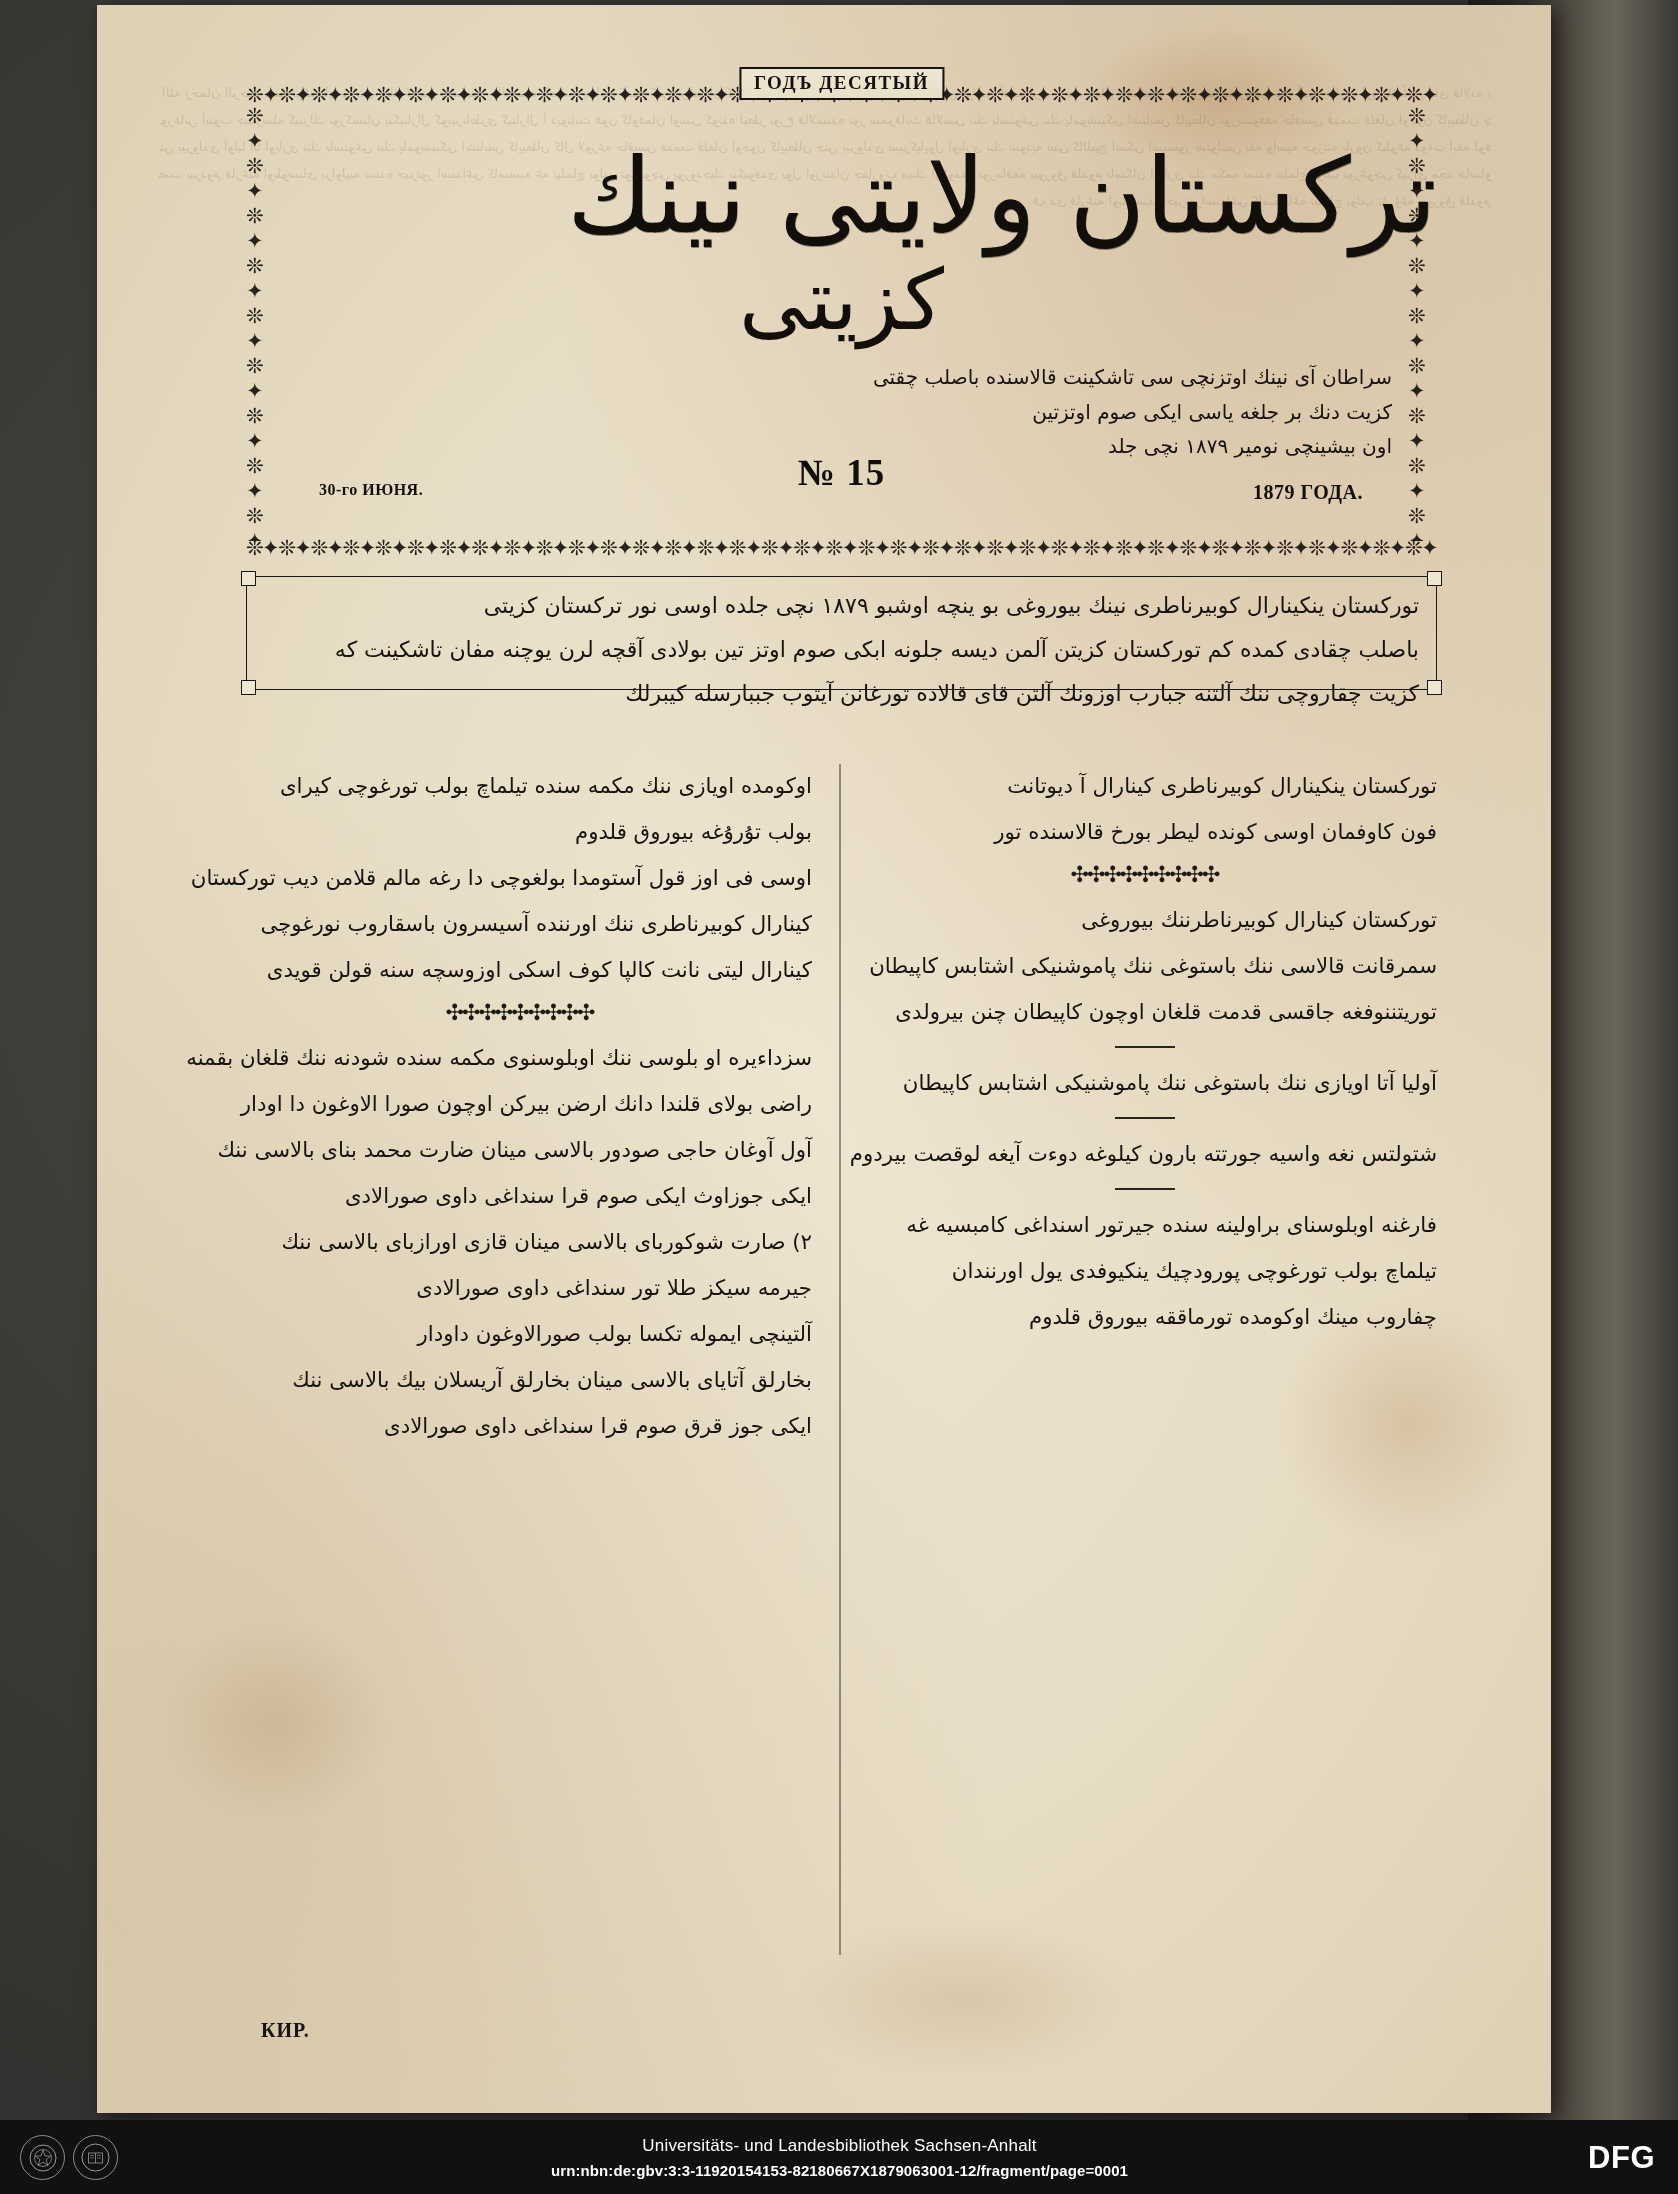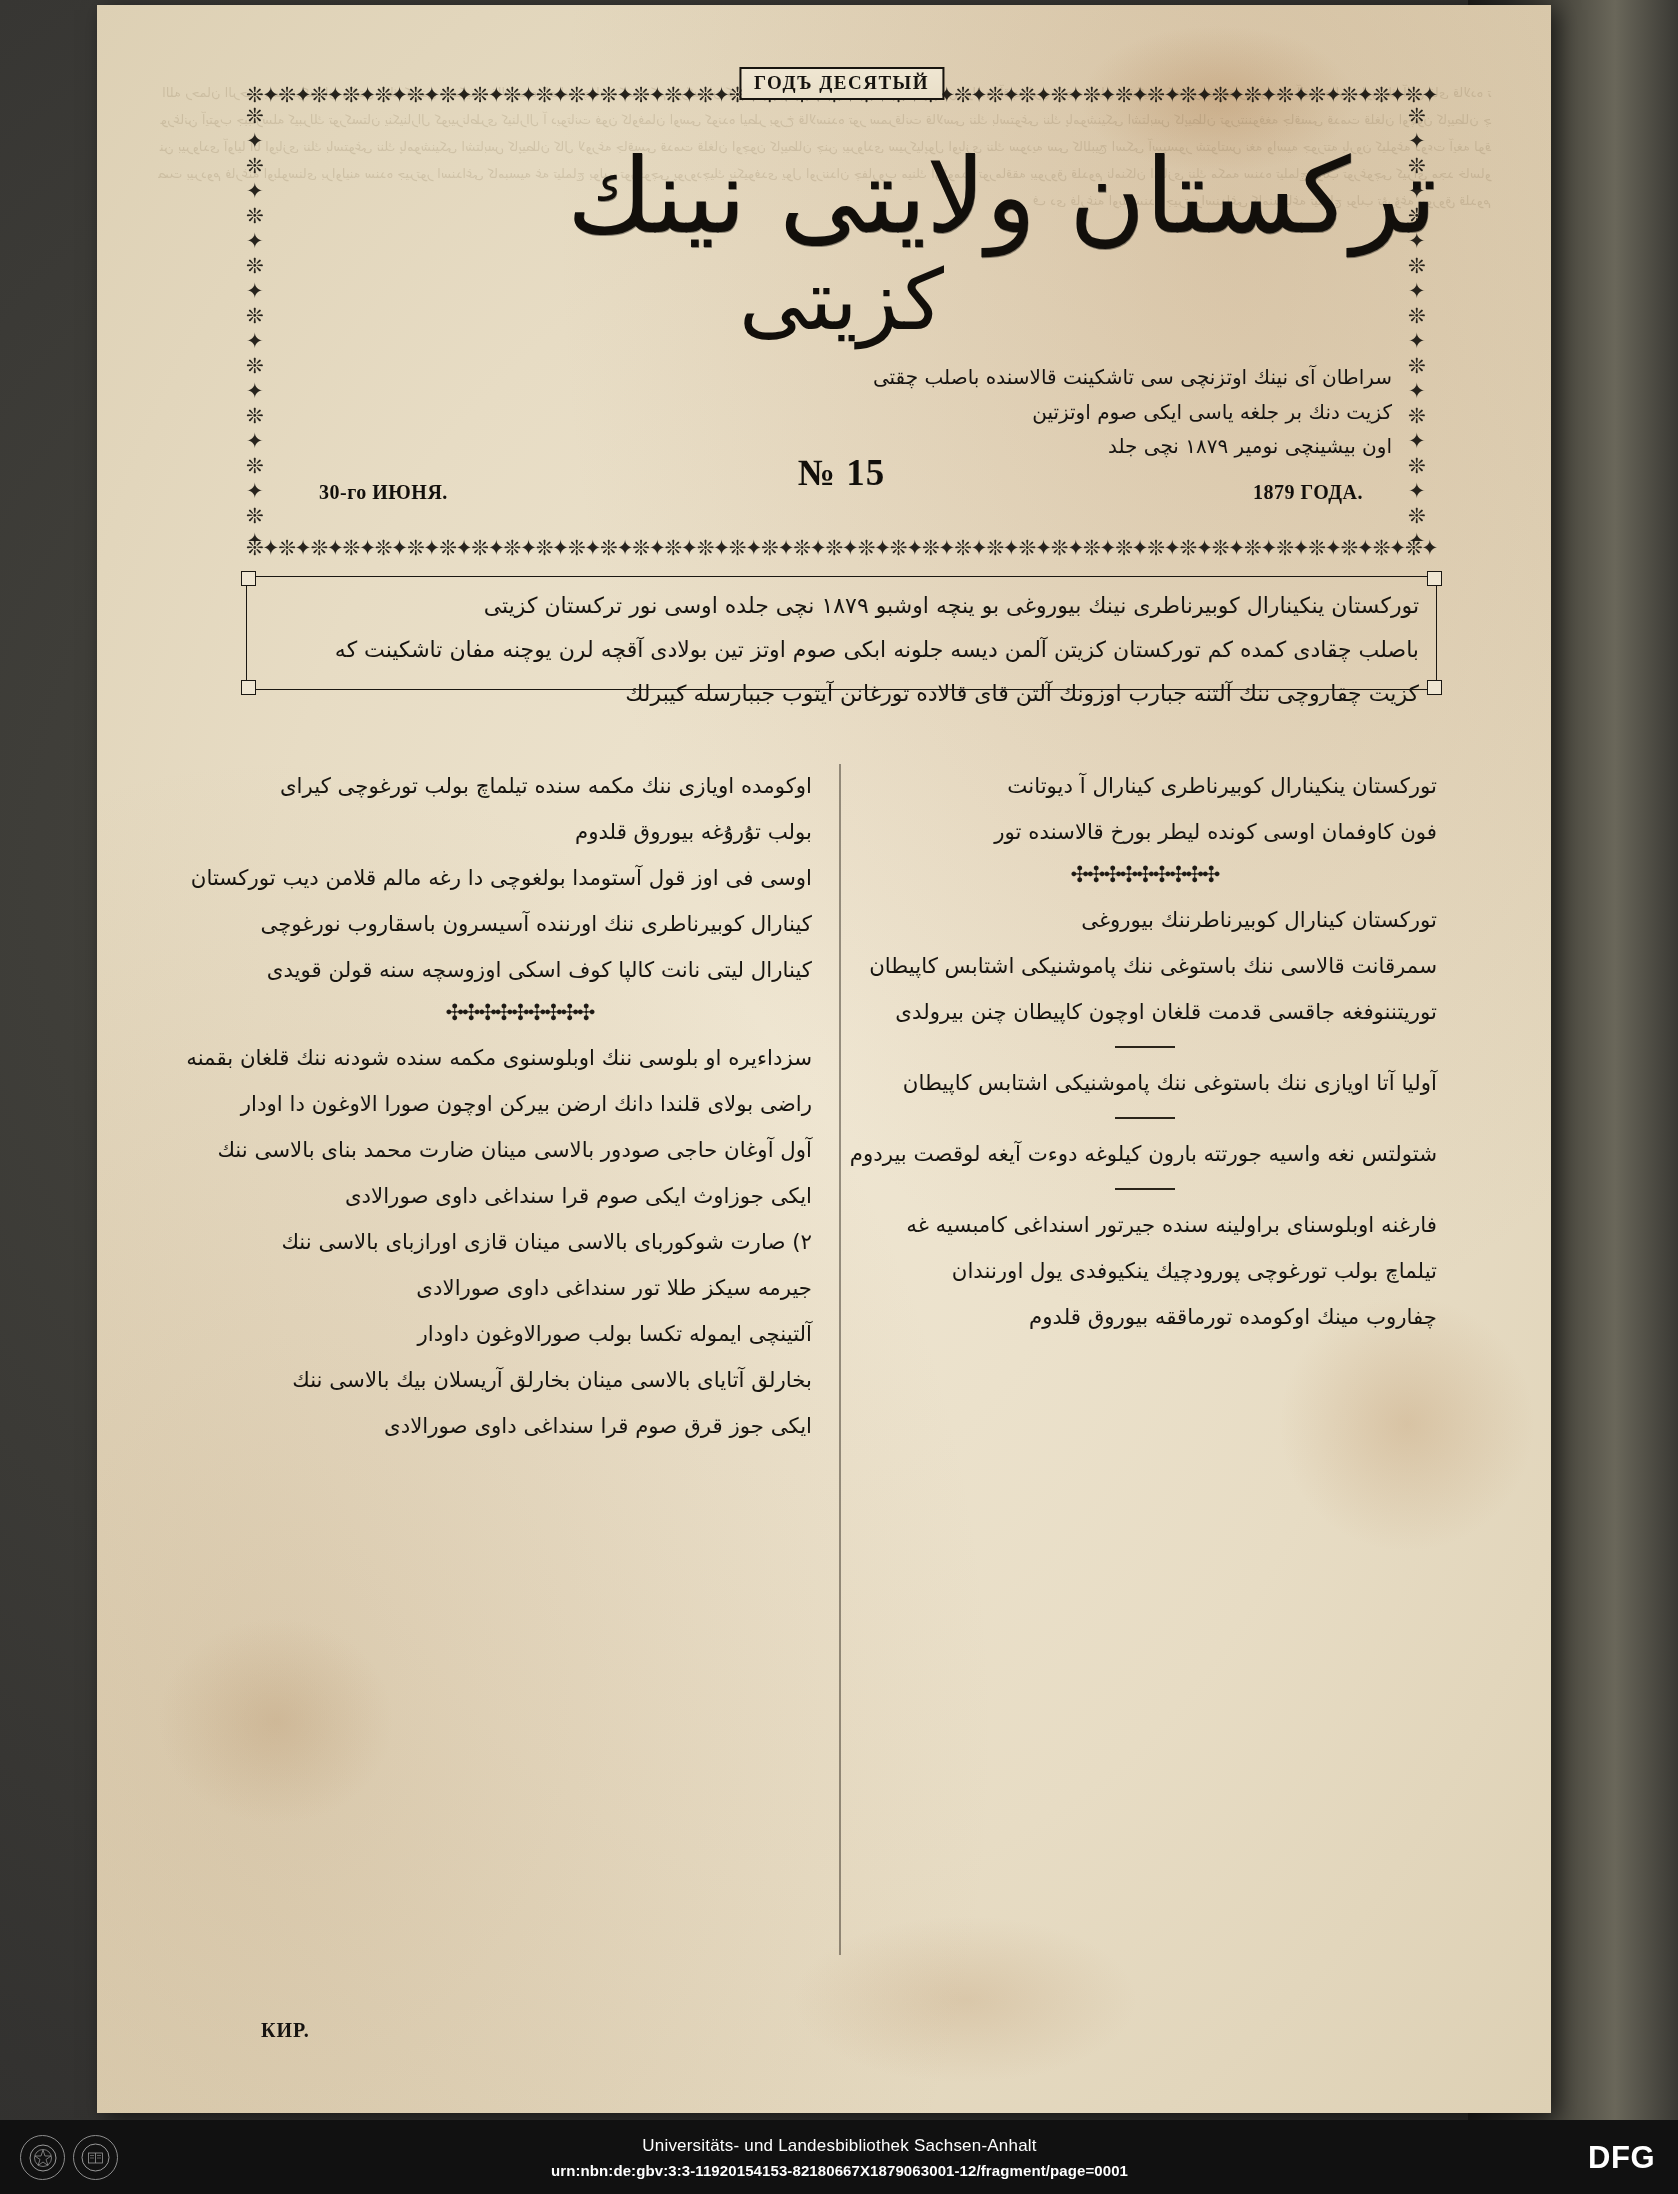--- a/index.html
+++ b/index.html
@@ -156,21 +156,21 @@
     font-size: 37px;
     color: #120f0b;
     letter-spacing: 1px;
   }
   #issue-date {
     position: absolute;
     left: 73px;
     top: 397px;
     font-family: "Liberation Serif", serif;
     font-weight: 700;
-    font-size: 20px;
+    font-size: 16px;
     color: #120f0b;
     letter-spacing: 0.5px;
   }
   #issue-year {
     position: absolute;
     right: 74px;
     top: 397px;
     font-family: "Liberation Serif", serif;
     font-weight: 700;
     font-size: 20px;

